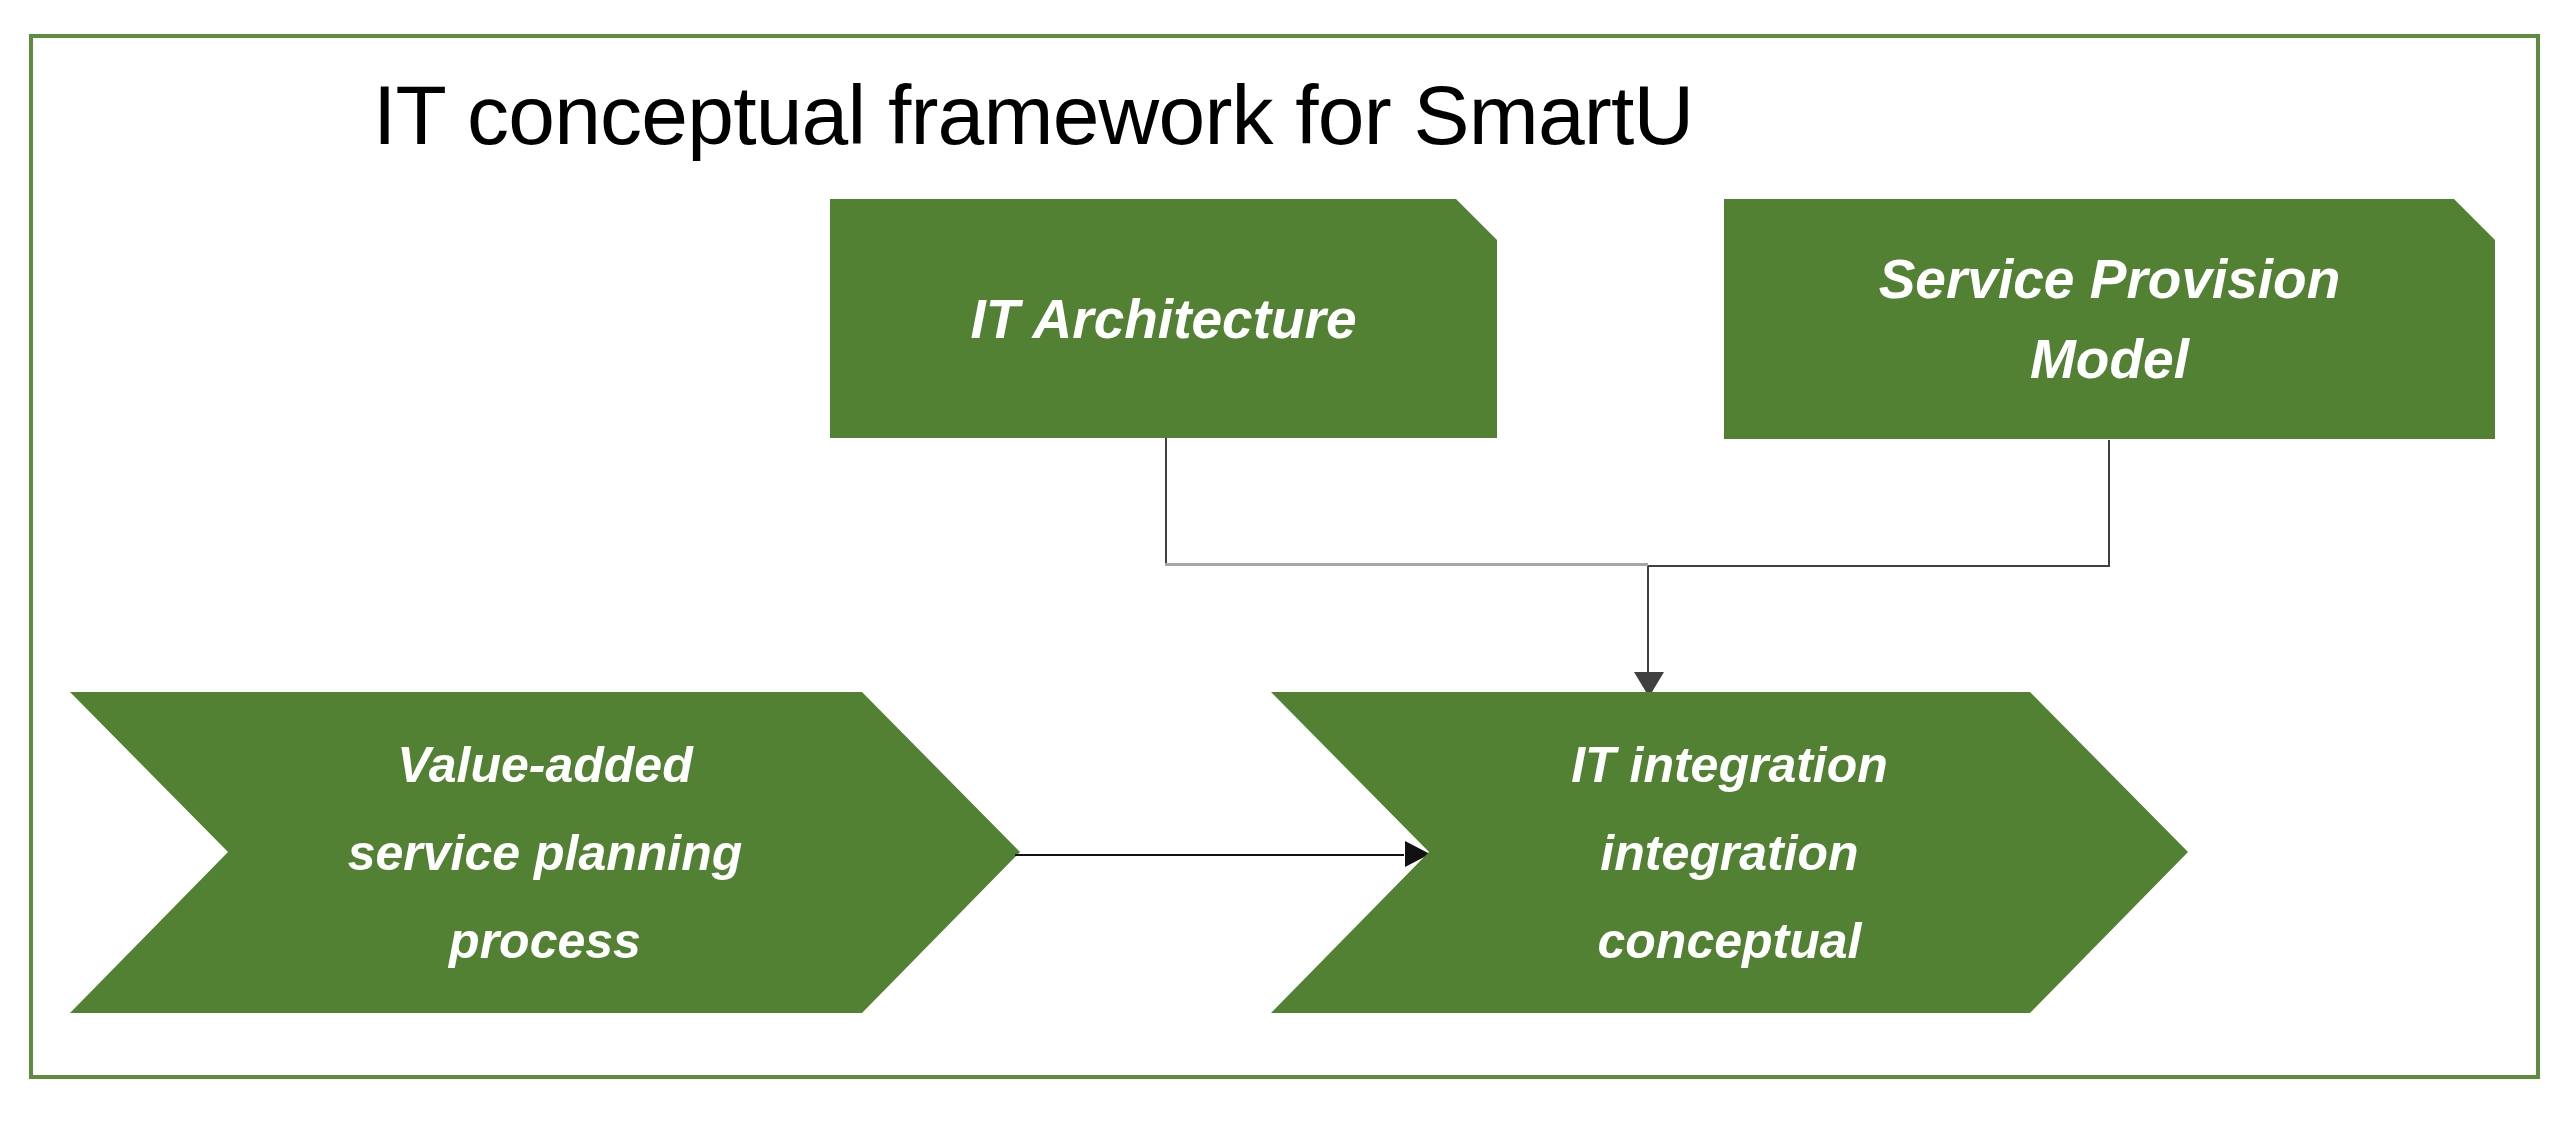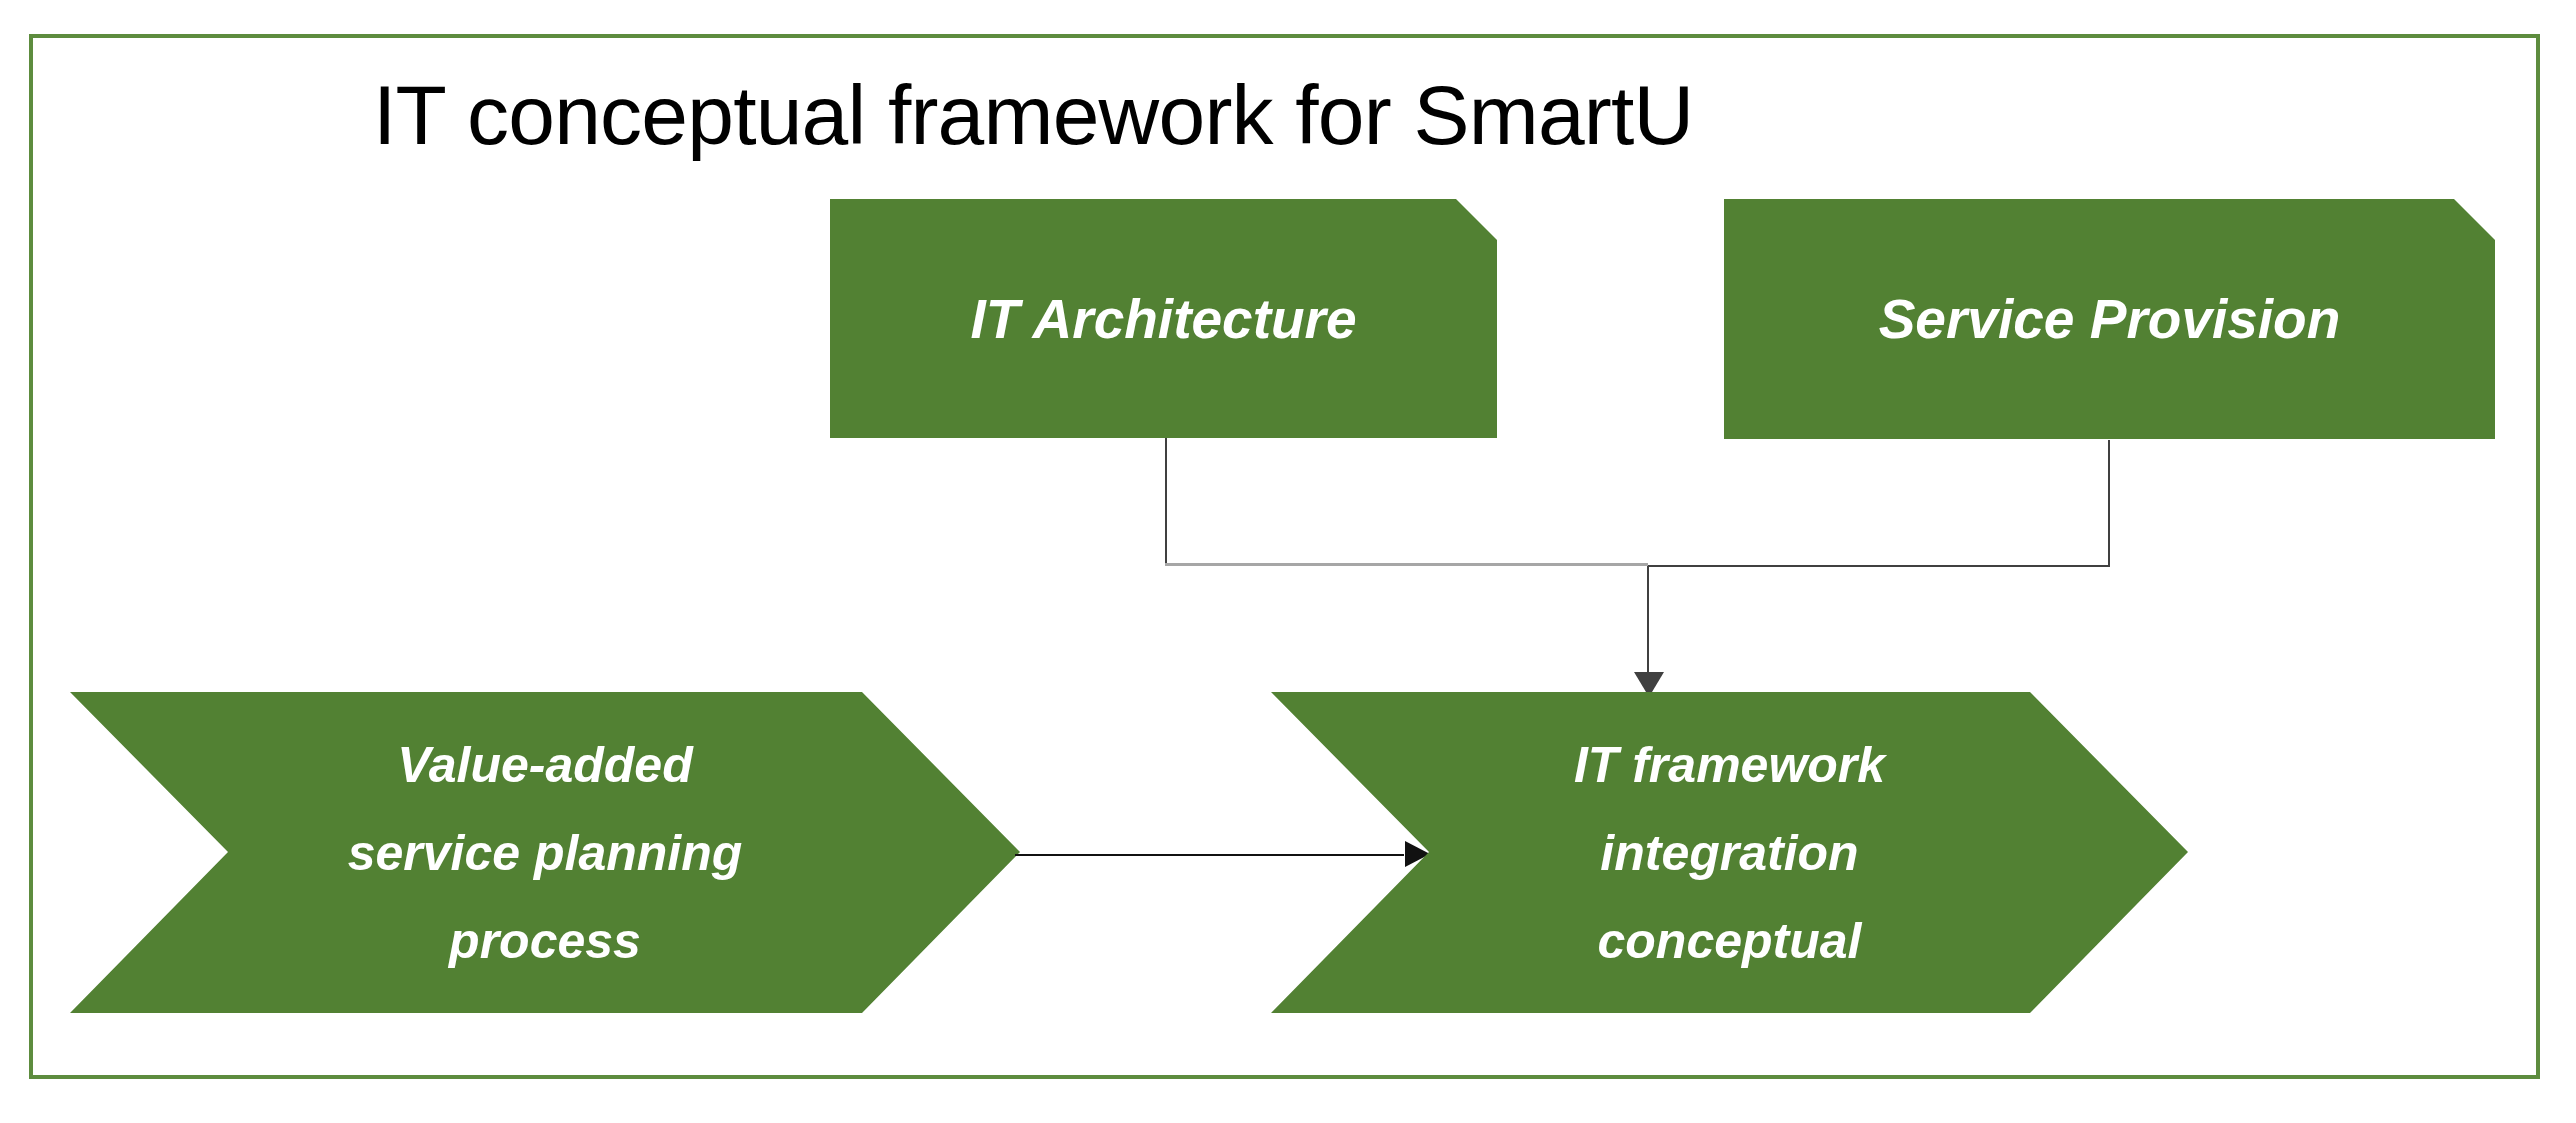--- a/index.html
+++ b/index.html
@@ -112,39 +112,40 @@
 
   <div class="title">IT conceptual framework for SmartU</div>
 
   <div class="snipbox box-ita">
     <span>IT Architecture</span>
   </div>
 
   <div class="snipbox box-spm">
     <span>
       <span style="display:block">Service Provision</span>
+      <span style="display:block">Model</span>
     </span>
   </div>
 
   <div class="line line-v-ita"></div>
   <div class="line line-h-gray"></div>
   <div class="line line-h-dark"></div>
   <div class="line line-v-spm"></div>
   <div class="line line-v-arrow"></div>
   <div class="arrowhead-down"></div>
 
   <div class="chevron chev-left">
     <span style="display:block">Value-added</span>
     <span style="display:block">service planning</span>
     <span style="display:block">process</span>
   </div>
 
   <div class="line line-h-arrow"></div>
   <div class="arrowhead-right"></div>
 
   <div class="chevron chev-right">
-    <span style="display:block">IT framework</span>
+    <span style="display:block">IT integration</span>
     <span style="display:block">integration</span>
     <span style="display:block">conceptual</span>
   </div>
 
 </div>
 
 
 </body></html>

